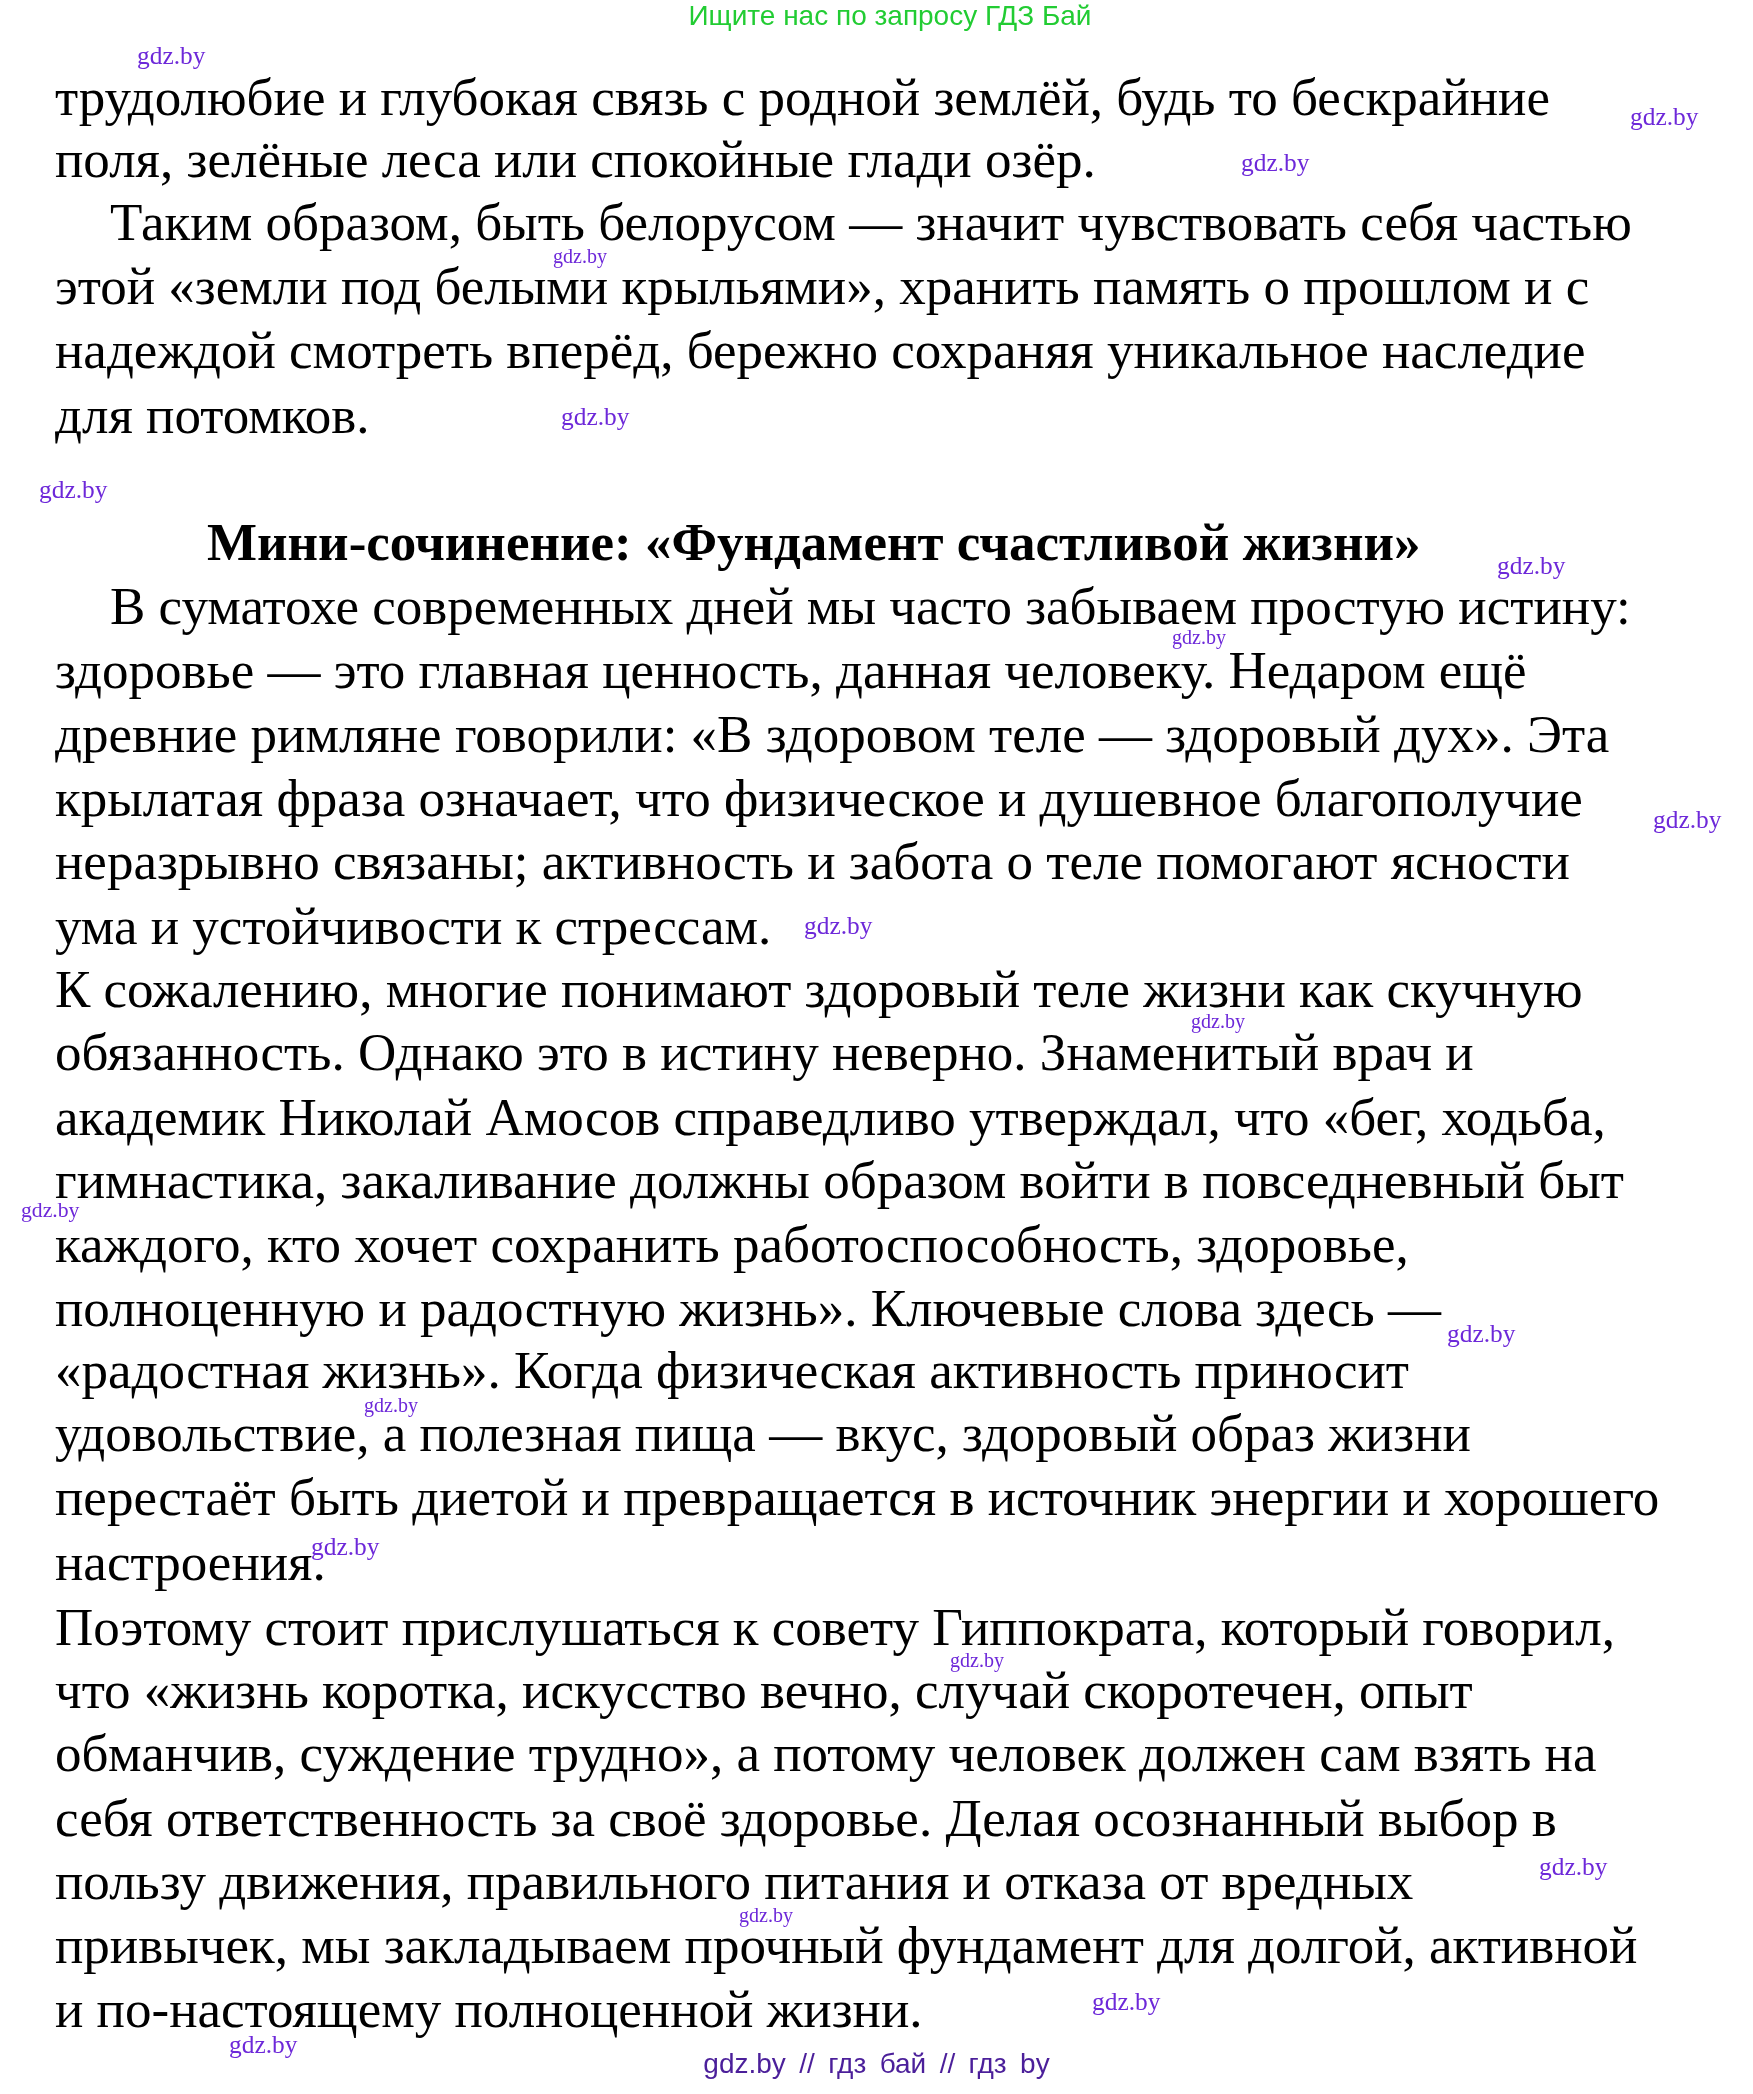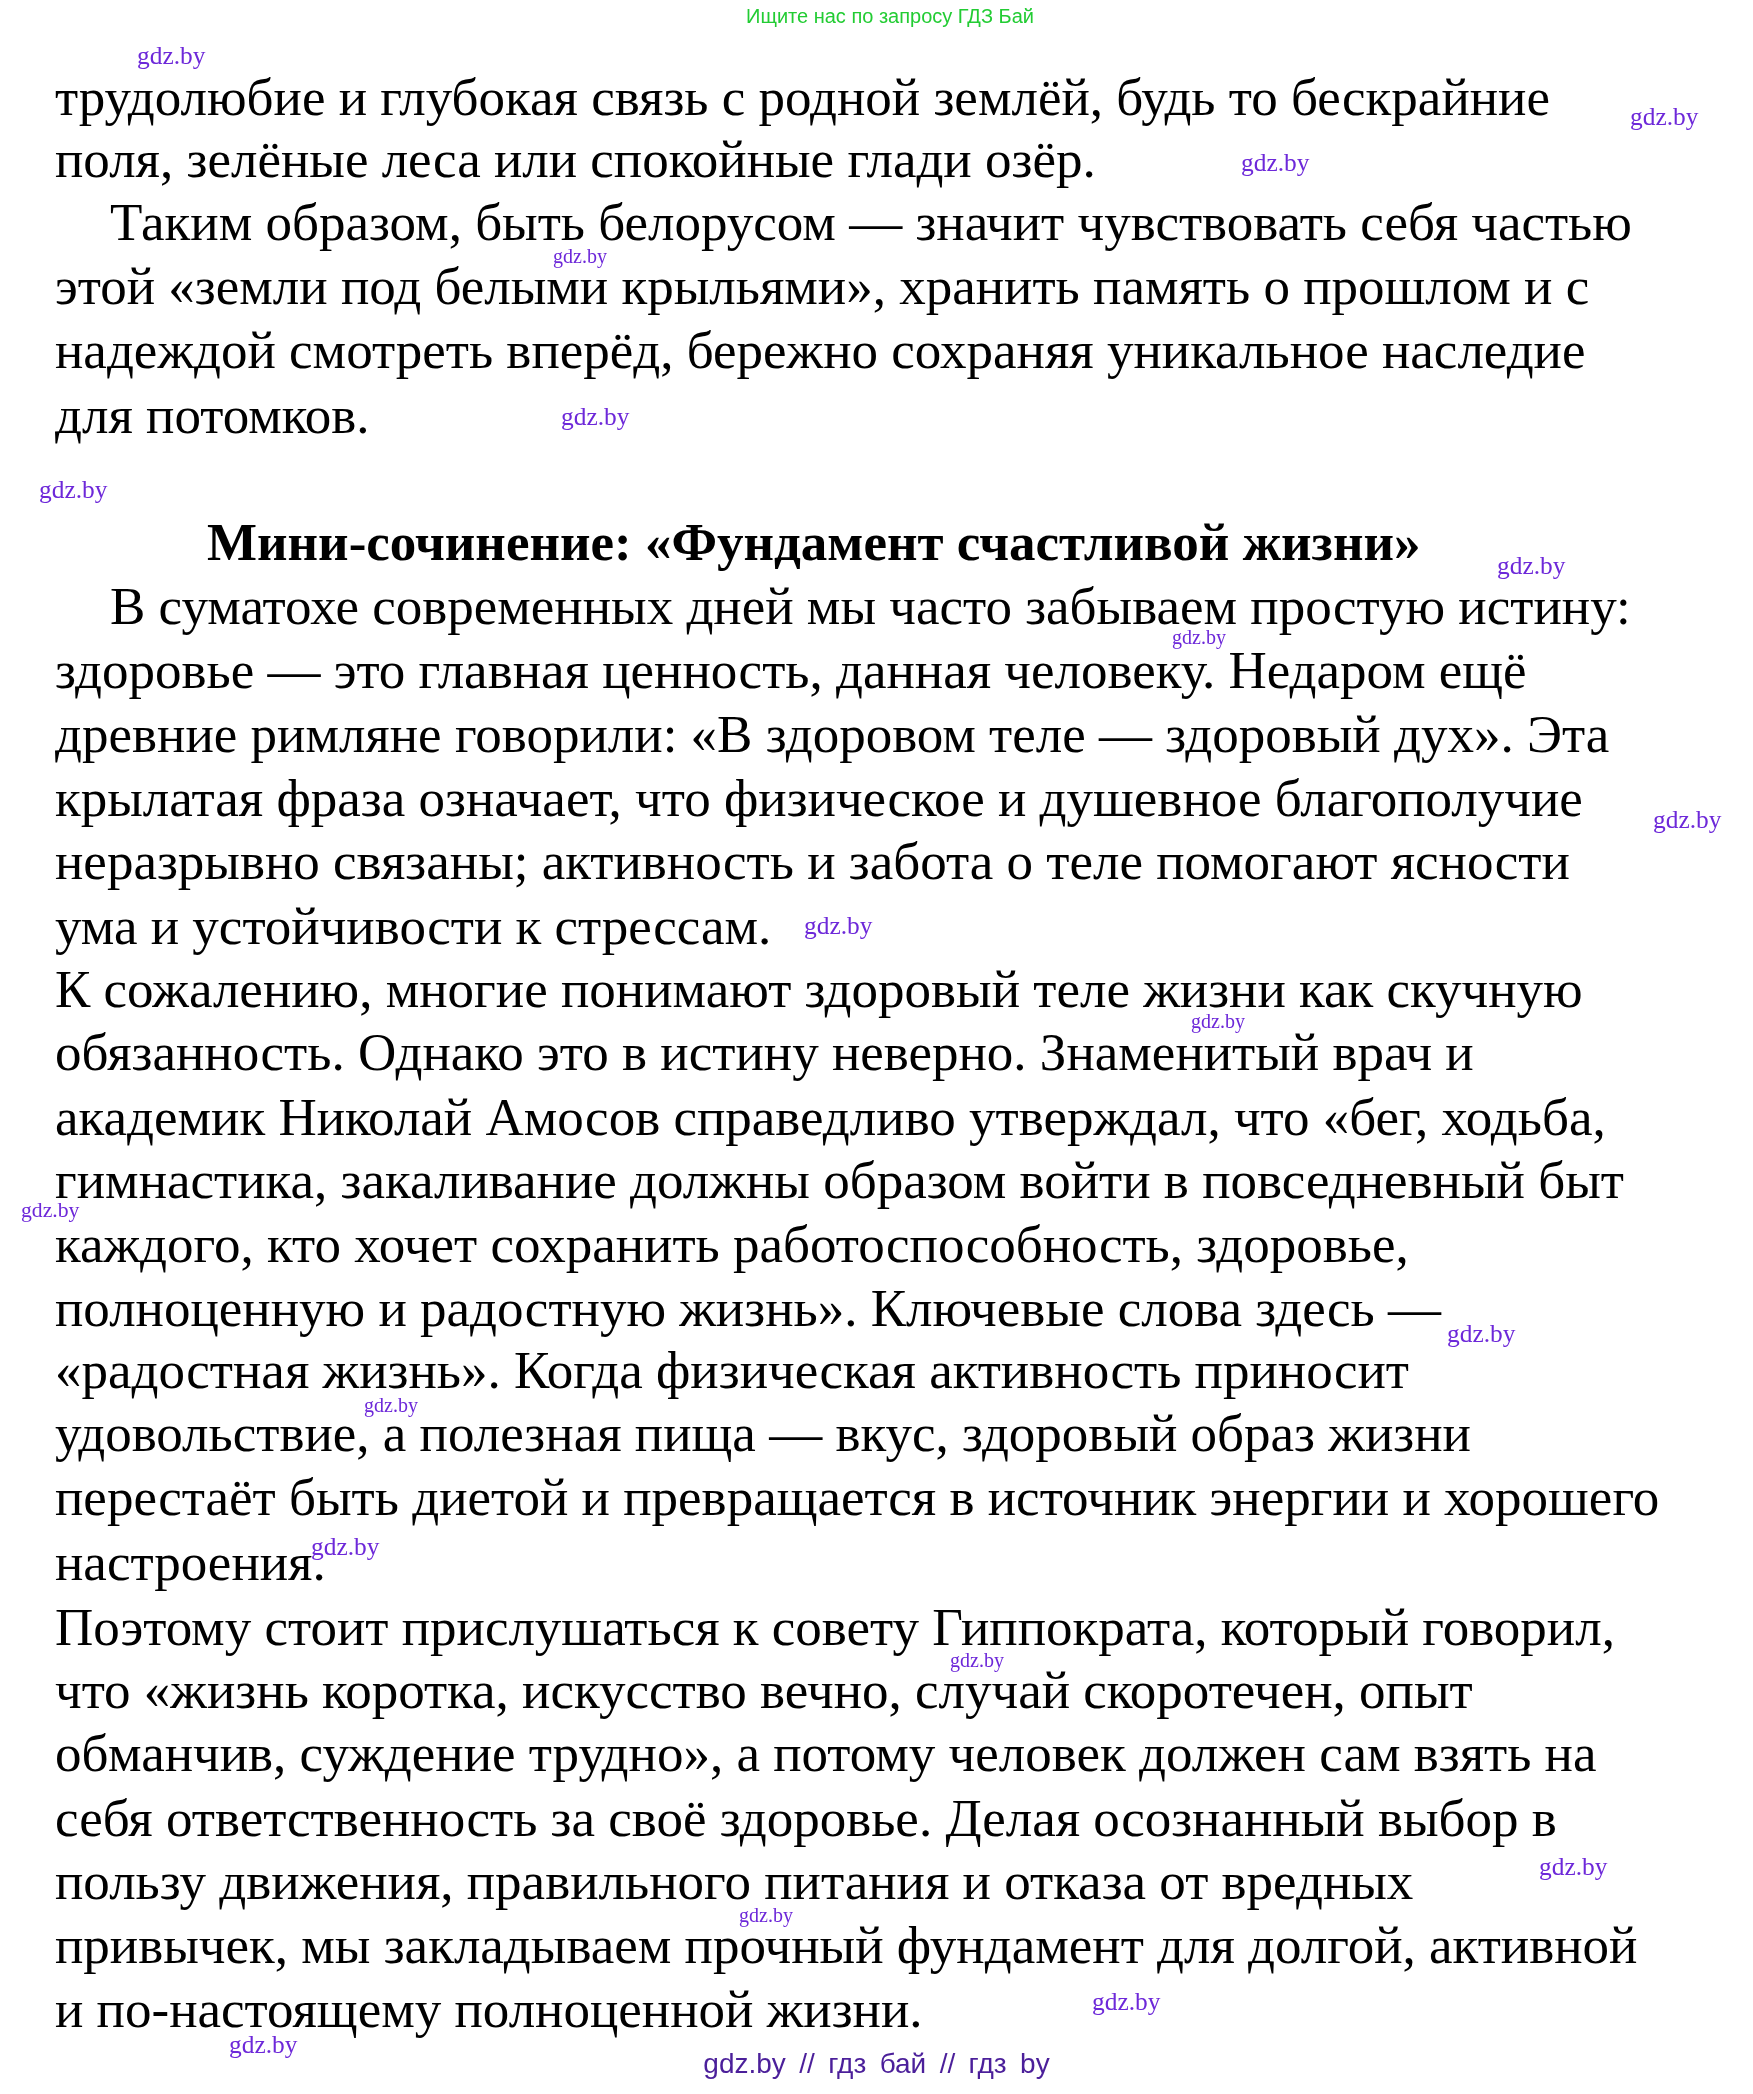--- a/index.html
+++ b/index.html
@@ -10,21 +10,21 @@
     line-height:1; transform:translateY(-50%);margin-left:21px;
   }
   .title { font-weight:bold; }
   .wm {
     position:absolute; white-space:nowrap;
     font-family:Liberation Serif, serif; font-size:25.4px; color:#6d28d9;
     line-height:1; transform:translateY(-50%);
   }
   .top-banner {
     position:absolute; left:0; width:100%; top:16px; text-align:center;
-    font-family:"Liberation Sans", sans-serif; font-size:20px; color:#22cc33;
+    font-family:"Liberation Sans", sans-serif; font-size:28px; color:#22cc33;
     line-height:1; transform:translateY(-50%);
     padding-left:27px; box-sizing:border-box;
   }
   .bottom-banner {
     position:absolute; left:0; width:100%; top:2064px; text-align:center;
     font-family:"Liberation Sans", sans-serif; font-size:28px; color:#4b1f9a;
     line-height:1; transform:translateY(-50%);
     word-spacing:5.6px;
   }
 </style>

